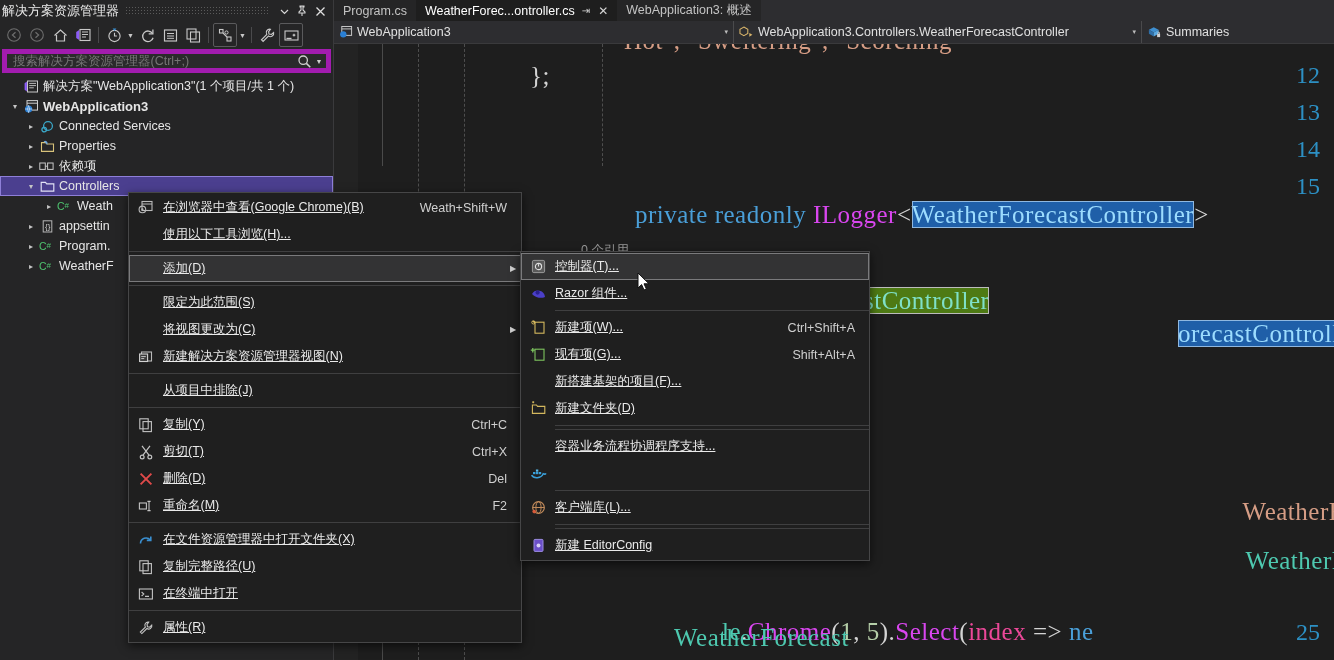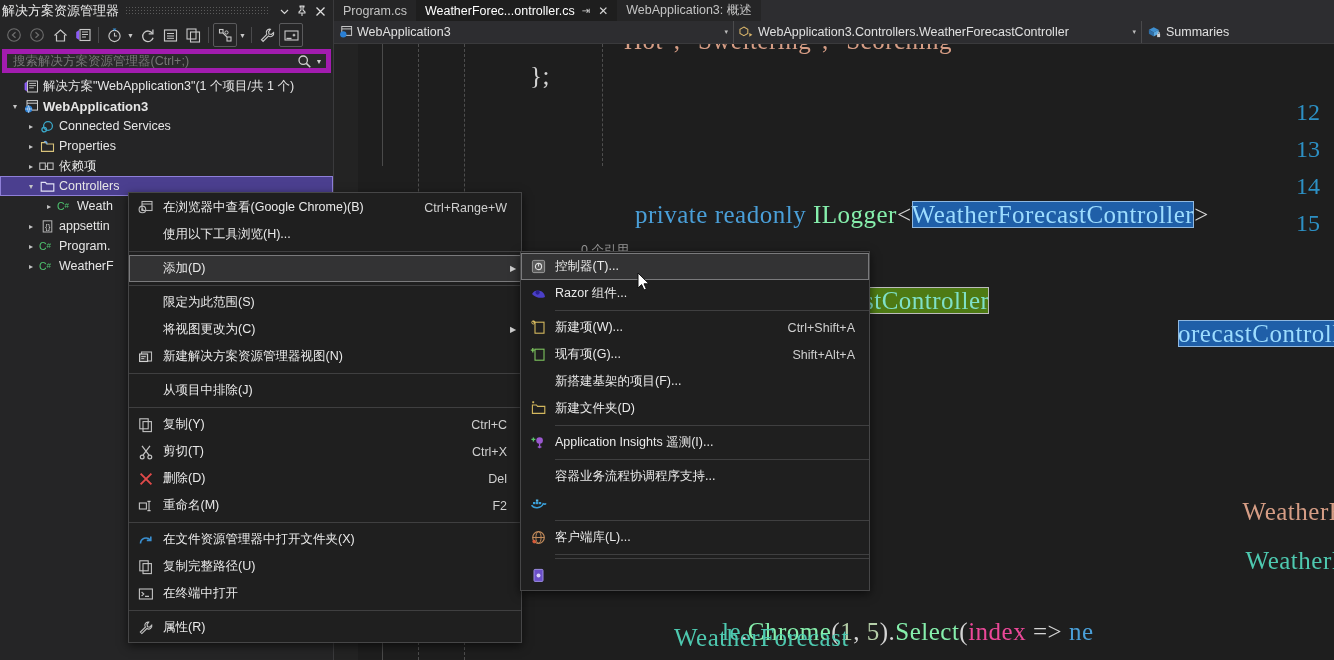--- a/index.html
+++ b/index.html
@@ -81,42 +81,42 @@
   .nav-seg .ncaret{margin-left:auto;padding-left:10px;font-size:7px;color:#bdbdbd;}
   .nav-seg.s1{width:400px;box-sizing:border-box;}
   .nav-seg.s2{width:408px;box-sizing:border-box;}
   .nav-seg.s3{flex:1;border-right:0;}
 
   
   .code-surface{position:absolute;left:0;right:0;top:44px;bottom:0;overflow:hidden;
     background:#1e1e1e;}
   .glyph-col{position:absolute;left:0;top:0;bottom:0;width:24px;background:#232323;}
   .lineno{position:absolute;right:14px;font-family:"Liberation Serif","DejaVu Serif",serif;
-    font-size:24px;color:#2d90c4;text-align:right;margin-top:37px;}
+    font-size:24px;color:#2d90c4;text-align:right;}
   .vline{position:absolute;width:1px;background:#4a4a4a;}
   .dashline{position:absolute;width:0;border-left:1px dashed #4e4e4e;}
   .codeline{position:absolute;white-space:pre;
     font-family:"Liberation Serif","DejaVu Serif",serif;font-size:25px;letter-spacing:.5px;}
   .cl-small{font-family:"Liberation Sans",sans-serif;font-size:12.5px;color:#9a9a9a;letter-spacing:0;}
-  .k{color:#4a9fd8;} .t{color:#4ec9b0;} .i{color:#86efac;} .p{color:#d4d4d4;}
+  .k{color:#4a9fd8;} .t{color:#4ec9b0;} .i{color:#d946ef;} .p{color:#d4d4d4;}
   .s{color:#d69d85;} .n{color:#b5cea8;} .v{color:#ec4899;}
   .sel-blue{background:#1f5fa8;color:#9cdcfe;outline:1px solid #8fb8e0;outline-offset:-1px;}
   .sel-green{background:#4e7a14;color:#7fe0c8;outline:1px solid #bcbcbc;outline-offset:-1px;}
   .fold-box{position:absolute;width:13px;height:13px;border:1px solid #7a7a7a;
     background:#1e1e1e;display:flex;align-items:center;justify-content:center;}
   .fold-box::before{content:"";width:7px;height:1px;background:#c8c8c8;}
 
   
   .menu{position:absolute;background:#1f1f1f;border:1px solid #464647;
     box-shadow:0 3px 9px rgba(0,0,0,.6);padding:1px 0;z-index:50;}
   .mrow{height:27px;display:flex;align-items:center;font-size:12.5px;color:#eaeaea;
     white-space:nowrap;padding:0 0 0 0;position:relative;box-sizing:border-box;}
   .mrow.hl{background:#333334;outline:1px solid #7a7a7c;outline-offset:-1px;}
   .mico{width:34px;flex:0 0 34px;display:flex;align-items:center;justify-content:center;}
-  .mlbl{flex:1;padding-right:18px;}
+  .mlbl{flex:1;padding-right:18px;text-decoration:underline;}
   .mkey{color:#cfcfcf;font-size:12.5px;padding-right:14px;}
   .marrow{width:16px;flex:0 0 16px;font-size:8px;color:#d0d0d0;display:flex;
     align-items:center;justify-content:center;}
   .msep{height:1px;background:#3f3f40;margin:3px 0 3px 34px;}
   .msep.full{margin-left:0;}
 
   #context-menu{left:128px;top:192px;width:392px;}
   #add-submenu{left:520px;top:251px;width:348px;}
 
   .cursor{position:absolute;left:637px;top:272px;width:14px;height:20px;z-index:70;
@@ -468,21 +468,21 @@
     <div class="mrow">
       <span class="mico">
         <svg width="17" height="17" viewBox="0 0 17 17">
             <rect x="4" y="2.5" width="10" height="9" fill="none" stroke="#b9b9b9" stroke-width="1.1"></rect>
             <path d="M4 5h10" stroke="#b9b9b9" stroke-width="1"></path>
             <circle cx="4.4" cy="10.4" r="3.3" fill="none" stroke="#b9b9b9" stroke-width="1.1"></circle>
             <circle cx="4.4" cy="10.4" r="1.1" fill="#b9b9b9"></circle>
           </svg>
       </span>
       <span class="mlbl">在浏览器中查看(Google Chrome)(B)</span>
-      <span class="mkey">Ctrl+Range+W</span>
+      <span class="mkey">Weath+Shift+W</span>
     </div>
 
     <div class="mrow">
       <span class="mico"></span>
       <span class="mlbl">使用以下工具浏览(H)...</span>
     </div>
 
     <div class="msep full"></div>
 
     <div class="mrow hl">
@@ -670,30 +670,20 @@
         <svg width="17" height="17" viewBox="0 0 17 17">
             <path d="M2.4 5h4l1.2 1.4h7.2v7H2.4z" fill="none" stroke="#d4b85e" stroke-width="1.1"></path>
             <path d="M3.2 3.2v-2 M2.2 2.2h2" stroke="#d4b85e" stroke-width="1.2"></path>
           </svg>
       </span>
       <span class="mlbl">新建文件夹(D)</span>
     </div>
 
     <div class="msep"></div>
 
-    <div class="mrow">
-      <span class="mico">
-        <svg width="17" height="17" viewBox="0 0 17 17">
-            <circle cx="9.6" cy="6.6" r="3.3" fill="#9b59d0"></circle>
-            <path d="M9.6 9.9v4.4 M7.8 13h3.6" stroke="#9b59d0" stroke-width="1.3"></path>
-            <path d="M3.4 3.4v4 M1.4 5.4h4" stroke="#5bc46a" stroke-width="1.4"></path>
-          </svg>
-      </span>
-      <span class="mlbl">Application Insights 遥测(I)...</span>
-    </div>
 
     <div class="msep"></div>
 
     <div class="mrow">
       <span class="mico"></span>
       <span class="mlbl">容器业务流程协调程序支持...</span>
     </div>
 
     <div class="mrow">
       <span class="mico">
@@ -726,20 +716,21 @@
 
     <div class="msep"></div>
 
     <div class="mrow">
       <span class="mico">
         <svg width="17" height="17" viewBox="0 0 17 17">
             <rect x="4" y="2.4" width="9" height="12" rx="1" fill="#6b4fc8" stroke="#9b8ce0" stroke-width="1"></rect>
             <circle cx="8.5" cy="8.4" r="2" fill="#d8d0f5"></circle>
           </svg>
       </span>
+      <span class="mlbl">新建 EditorConfig</span>
     </div>
   </div>
 
   <svg class="cursor" viewBox="0 0 14 20">
     <path d="M1 1 L1 16 L4.6 12.6 L7 18 L9.4 17 L7 11.8 L12 11.8 z" fill="#ffffff" stroke="#111111" stroke-width="1"></path>
   </svg>
 
 </div>
 
 </body></html>

